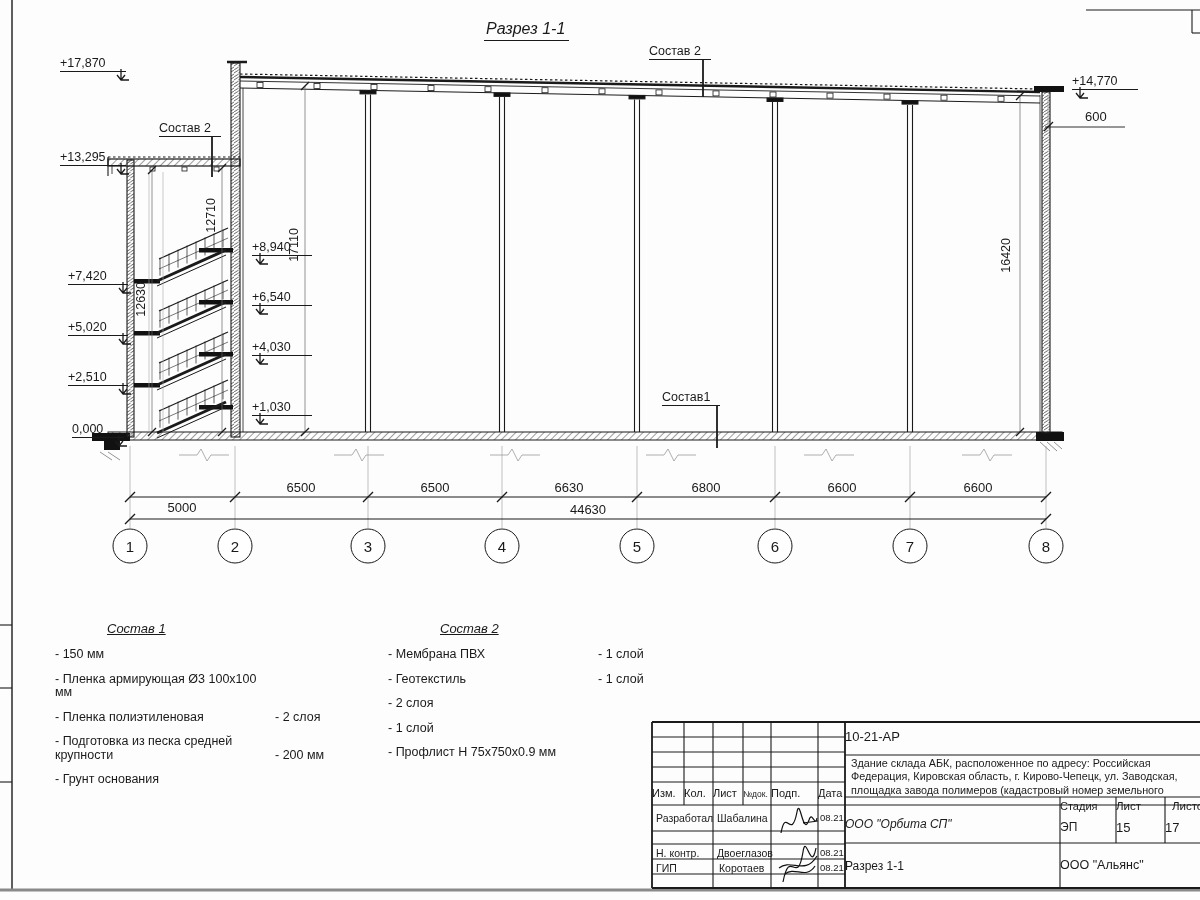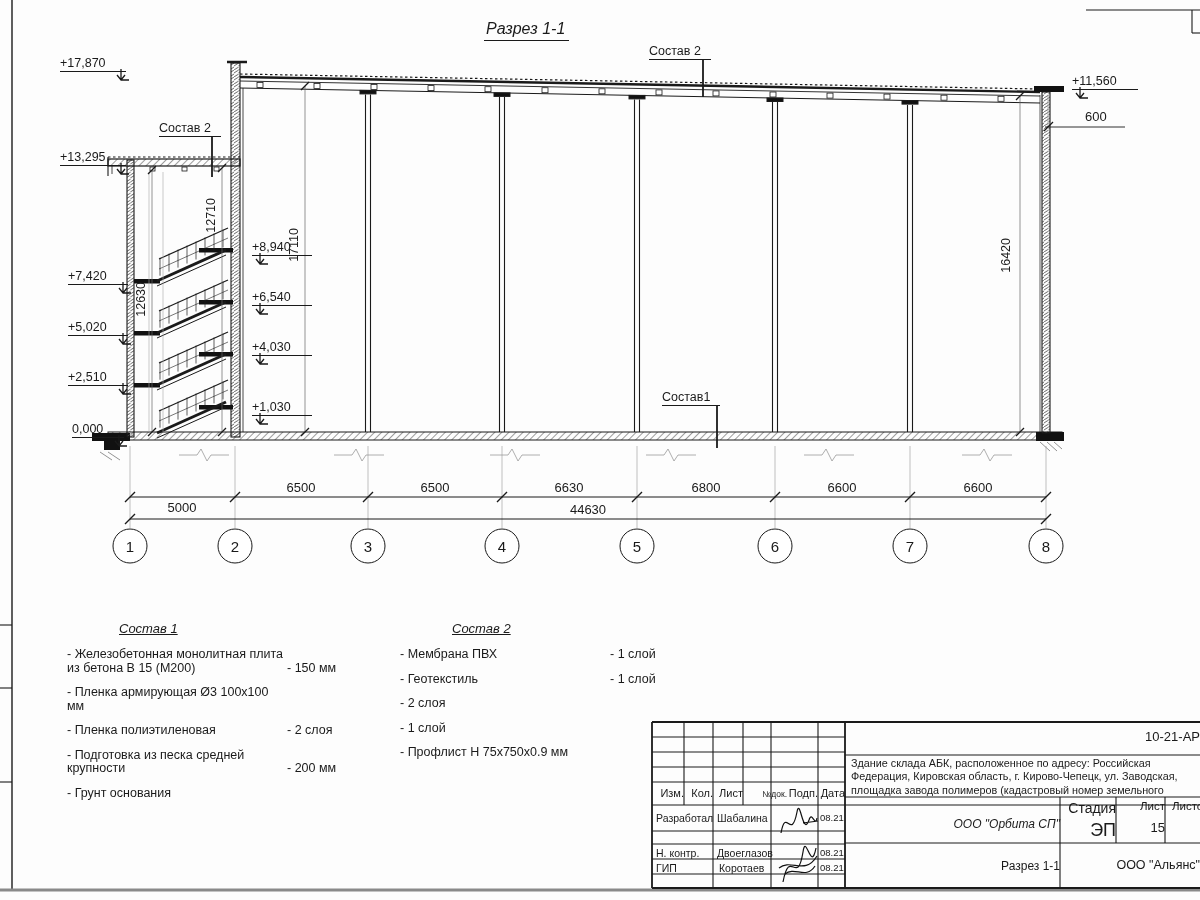--- a/index.html
+++ b/index.html
@@ -15,27 +15,27 @@
     padding:0 10px 1px 0;white-space:nowrap;}
   .elev{position:absolute;margin-top:16px;}
   .elev .t{display:block;font-size:12.5px;border-bottom:1.2px solid #1a1a1a;
     padding-bottom:1px;white-space:nowrap;}
   .elev svg{position:absolute;top:12px;}
   .elev.ar-right svg{right:-4px;}
   .elev.ar-left svg{left:-1px;}
   .vdim{position:absolute;font-size:12.5px;writing-mode:vertical-rl;transform:rotate(180deg);white-space:nowrap;}
   .hdim{position:absolute;font-size:13px;text-align:center;}
   .axis-num{position:absolute;font-size:15px;text-align:center;width:34px;}
-  .comp{position:absolute;margin-left:12px;}
+  .comp{position:absolute;}
   .comp-title{font-size:13px;font-style:italic;text-decoration:underline;margin:0 0 12px 52px;}
   .comp-row{display:flex;align-items:flex-end;margin-bottom:11px;}
   .comp-text{white-space:pre-line;font-size:12.5px;line-height:13.5px;}
   .comp-val{font-size:12.5px;line-height:13.5px;white-space:nowrap;}
   .tb-txt{position:absolute;font-size:10.5px;white-space:nowrap;}
-  .tb-c{text-align:right;}
+  .tb-c{text-align:left;}
   svg.main{position:absolute;left:0;top:0;}
 </style>
 </head>
 <body>
 
 <svg class="main" width="1200" height="900" viewBox="0 0 1200 900">
   <defs>
     <pattern id="hatch" width="5" height="5" patternUnits="userSpaceOnUse" patternTransform="rotate(45)">
       <line x1="0" y1="0" x2="0" y2="5" stroke="#3c3c3c" stroke-width="1"></line>
     </pattern>
@@ -285,21 +285,21 @@
     </svg>
 </div>
 <div class="elev ar-left" style="left:252px;top:384px;width:60px">
   <span class="t">+1,030</span>
   <svg width="18" height="15">
       <path d="M9,1 L9,12 M5,7 L9,12 L13,7 M9,12 L17,12" stroke="#1a1a1a" stroke-width="1.3" fill="none"></path>
     </svg>
 </div>
 
 <div class="elev ar-left" style="left:1072px;top:58px;width:66px">
-  <span class="t">+11,560</span>
+  <span class="t">+14,770</span>
   <svg width="18" height="15">
       <path d="M9,1 L9,12 M5,7 L9,12 L13,7 M9,12 L17,12" stroke="#1a1a1a" stroke-width="1.3" fill="none"></path>
     </svg>
 </div>
 <span class="lbl" style="left:1085px;top:109px;font-size:13px">600</span>
 
 <span class="vdim" style="left:204px;top:198px;">12710</span>
 <span class="vdim" style="left:134px;top:282px;">12630</span>
 <span class="vdim" style="left:287px;top:228px;">17110</span>
 <span class="vdim" style="left:999px;top:238px;">16420</span>
@@ -318,22 +318,20 @@
 <span class="axis-num" style="left:351px;top:538px">3</span>
 <span class="axis-num" style="left:485px;top:538px">4</span>
 <span class="axis-num" style="left:620px;top:538px">5</span>
 <span class="axis-num" style="left:758px;top:538px">6</span>
 <span class="axis-num" style="left:893px;top:538px">7</span>
 <span class="axis-num" style="left:1029px;top:538px">8</span>
 
 <div class="comp" style="left:55px;top:621px;width:300px">
   <div class="comp-title">Состав 1</div>
   <div class="comp-row">
-    <div class="comp-text" style="width:220px">- Железобетонная монолитная плита
-из бетона В 15 (М200)</div>
     <div class="comp-val">- 150 мм</div>
   </div>
   <div class="comp-row">
     <div class="comp-text" style="width:220px">- Пленка армирующая Ø3 100х100 мм</div>
     <div class="comp-val"></div>
   </div>
   <div class="comp-row">
     <div class="comp-text" style="width:220px">- Пленка полиэтиленовая</div>
     <div class="comp-val">-  2 слоя</div>
   </div>
@@ -386,19 +384,19 @@
 <span class="tb-txt" style="left:656px;top:847px">Н. контр.</span>
 <span class="tb-txt" style="left:717px;top:847px">Двоеглазов</span>
 <span class="tb-txt" style="left:820px;top:847px;font-size:9.5px">08.21</span>
 <span class="tb-txt" style="left:656px;top:862px">ГИП</span>
 <span class="tb-txt" style="left:719px;top:862px">Коротаев</span>
 <span class="tb-txt" style="left:820px;top:862px;font-size:9.5px">08.21</span>
 
 <span class="tb-txt tb-c" style="left:845px;top:817px;width:215px;font-size:12px;font-style:italic">ООО "Орбита СП"</span>
 <span class="tb-txt tb-c" style="left:845px;top:859px;width:215px;font-size:12px">Разрез 1-1</span>
 
-<span class="tb-txt tb-c" style="left:1060px;top:800px;width:56px;font-size:14px">Стадия</span>
+<span class="tb-txt tb-c" style="left:1060px;top:800px;width:56px;font-size:11px">Стадия</span>
 <span class="tb-txt tb-c" style="left:1116px;top:800px;width:49px;font-size:11.5px">Лист</span>
 <span class="tb-txt" style="left:1172px;top:800px;width:56px;font-size:11.5px">Листов</span>
-<span class="tb-txt tb-c" style="left:1060px;top:820px;width:56px;font-size:18px">ЭП</span>
+<span class="tb-txt tb-c" style="left:1060px;top:820px;width:56px;font-size:12px">ЭП</span>
 <span class="tb-txt tb-c" style="left:1116px;top:820px;width:49px;font-size:13px">15</span>
 <span class="tb-txt tb-c" style="left:1165px;top:820px;width:49px;font-size:13px">17</span>
 <span class="tb-txt tb-c" style="left:1060px;top:858px;width:140px;font-size:12.5px">ООО "Альянс"</span>
 
 </body></html>

